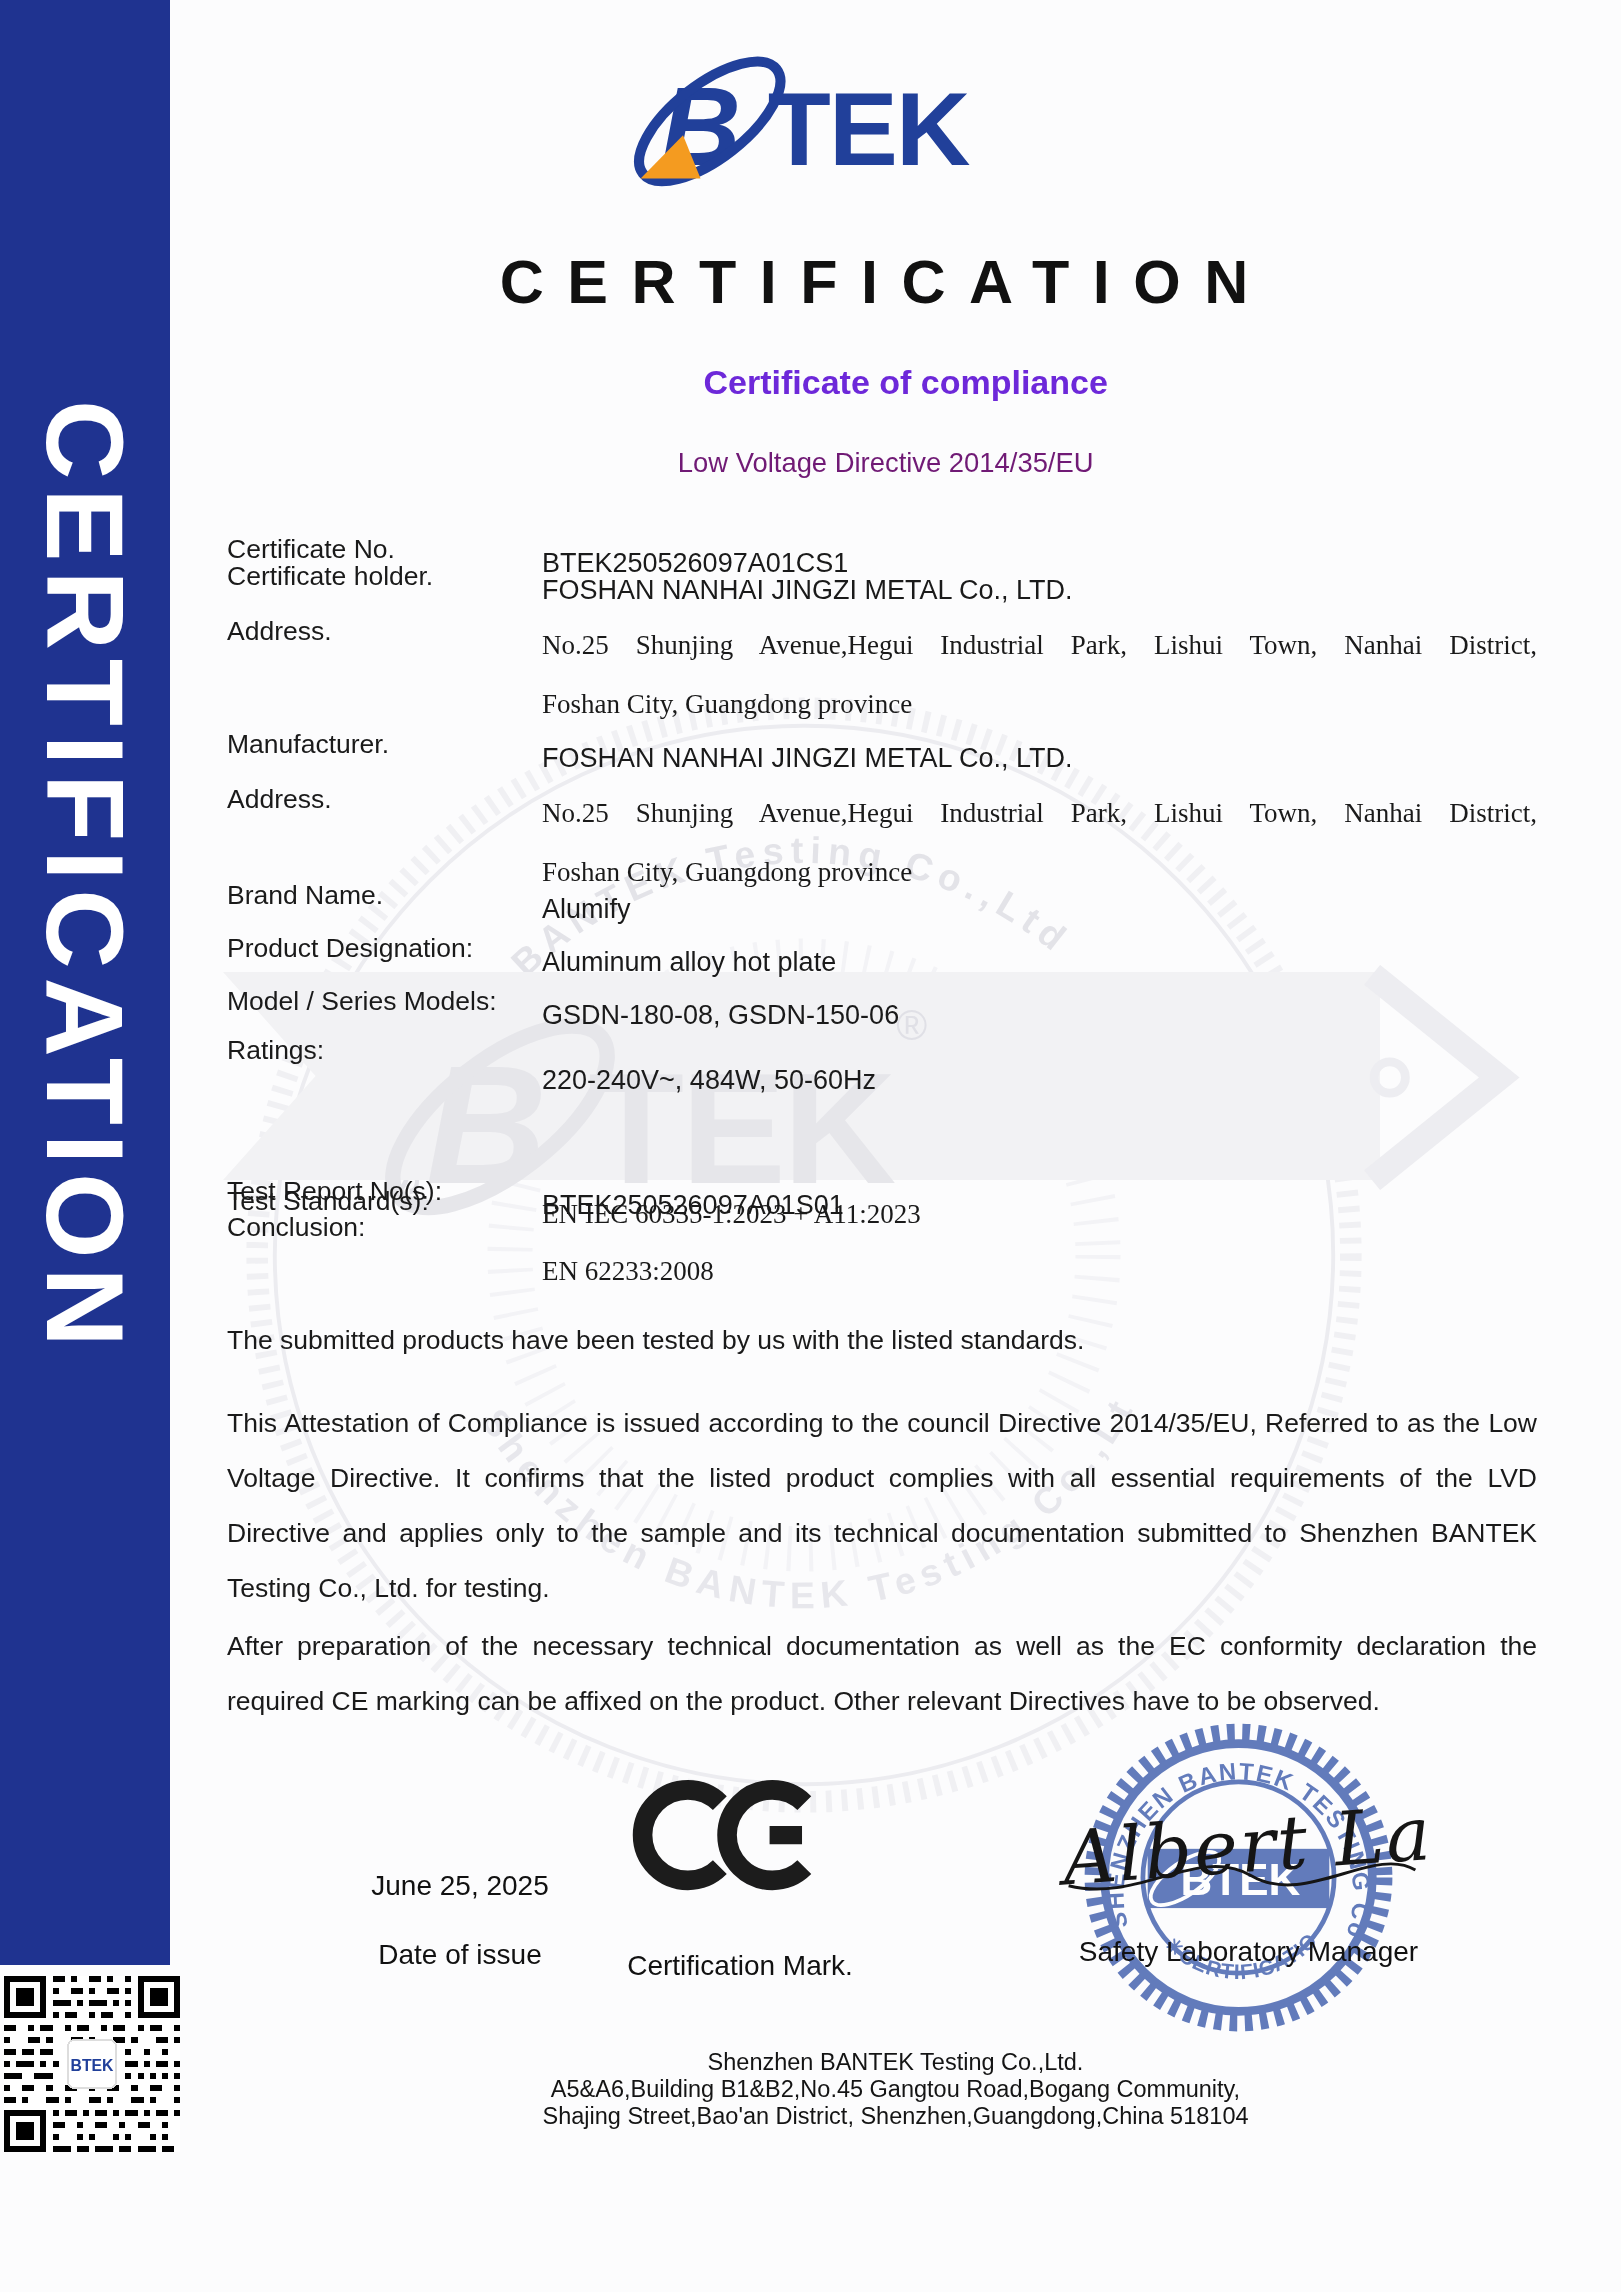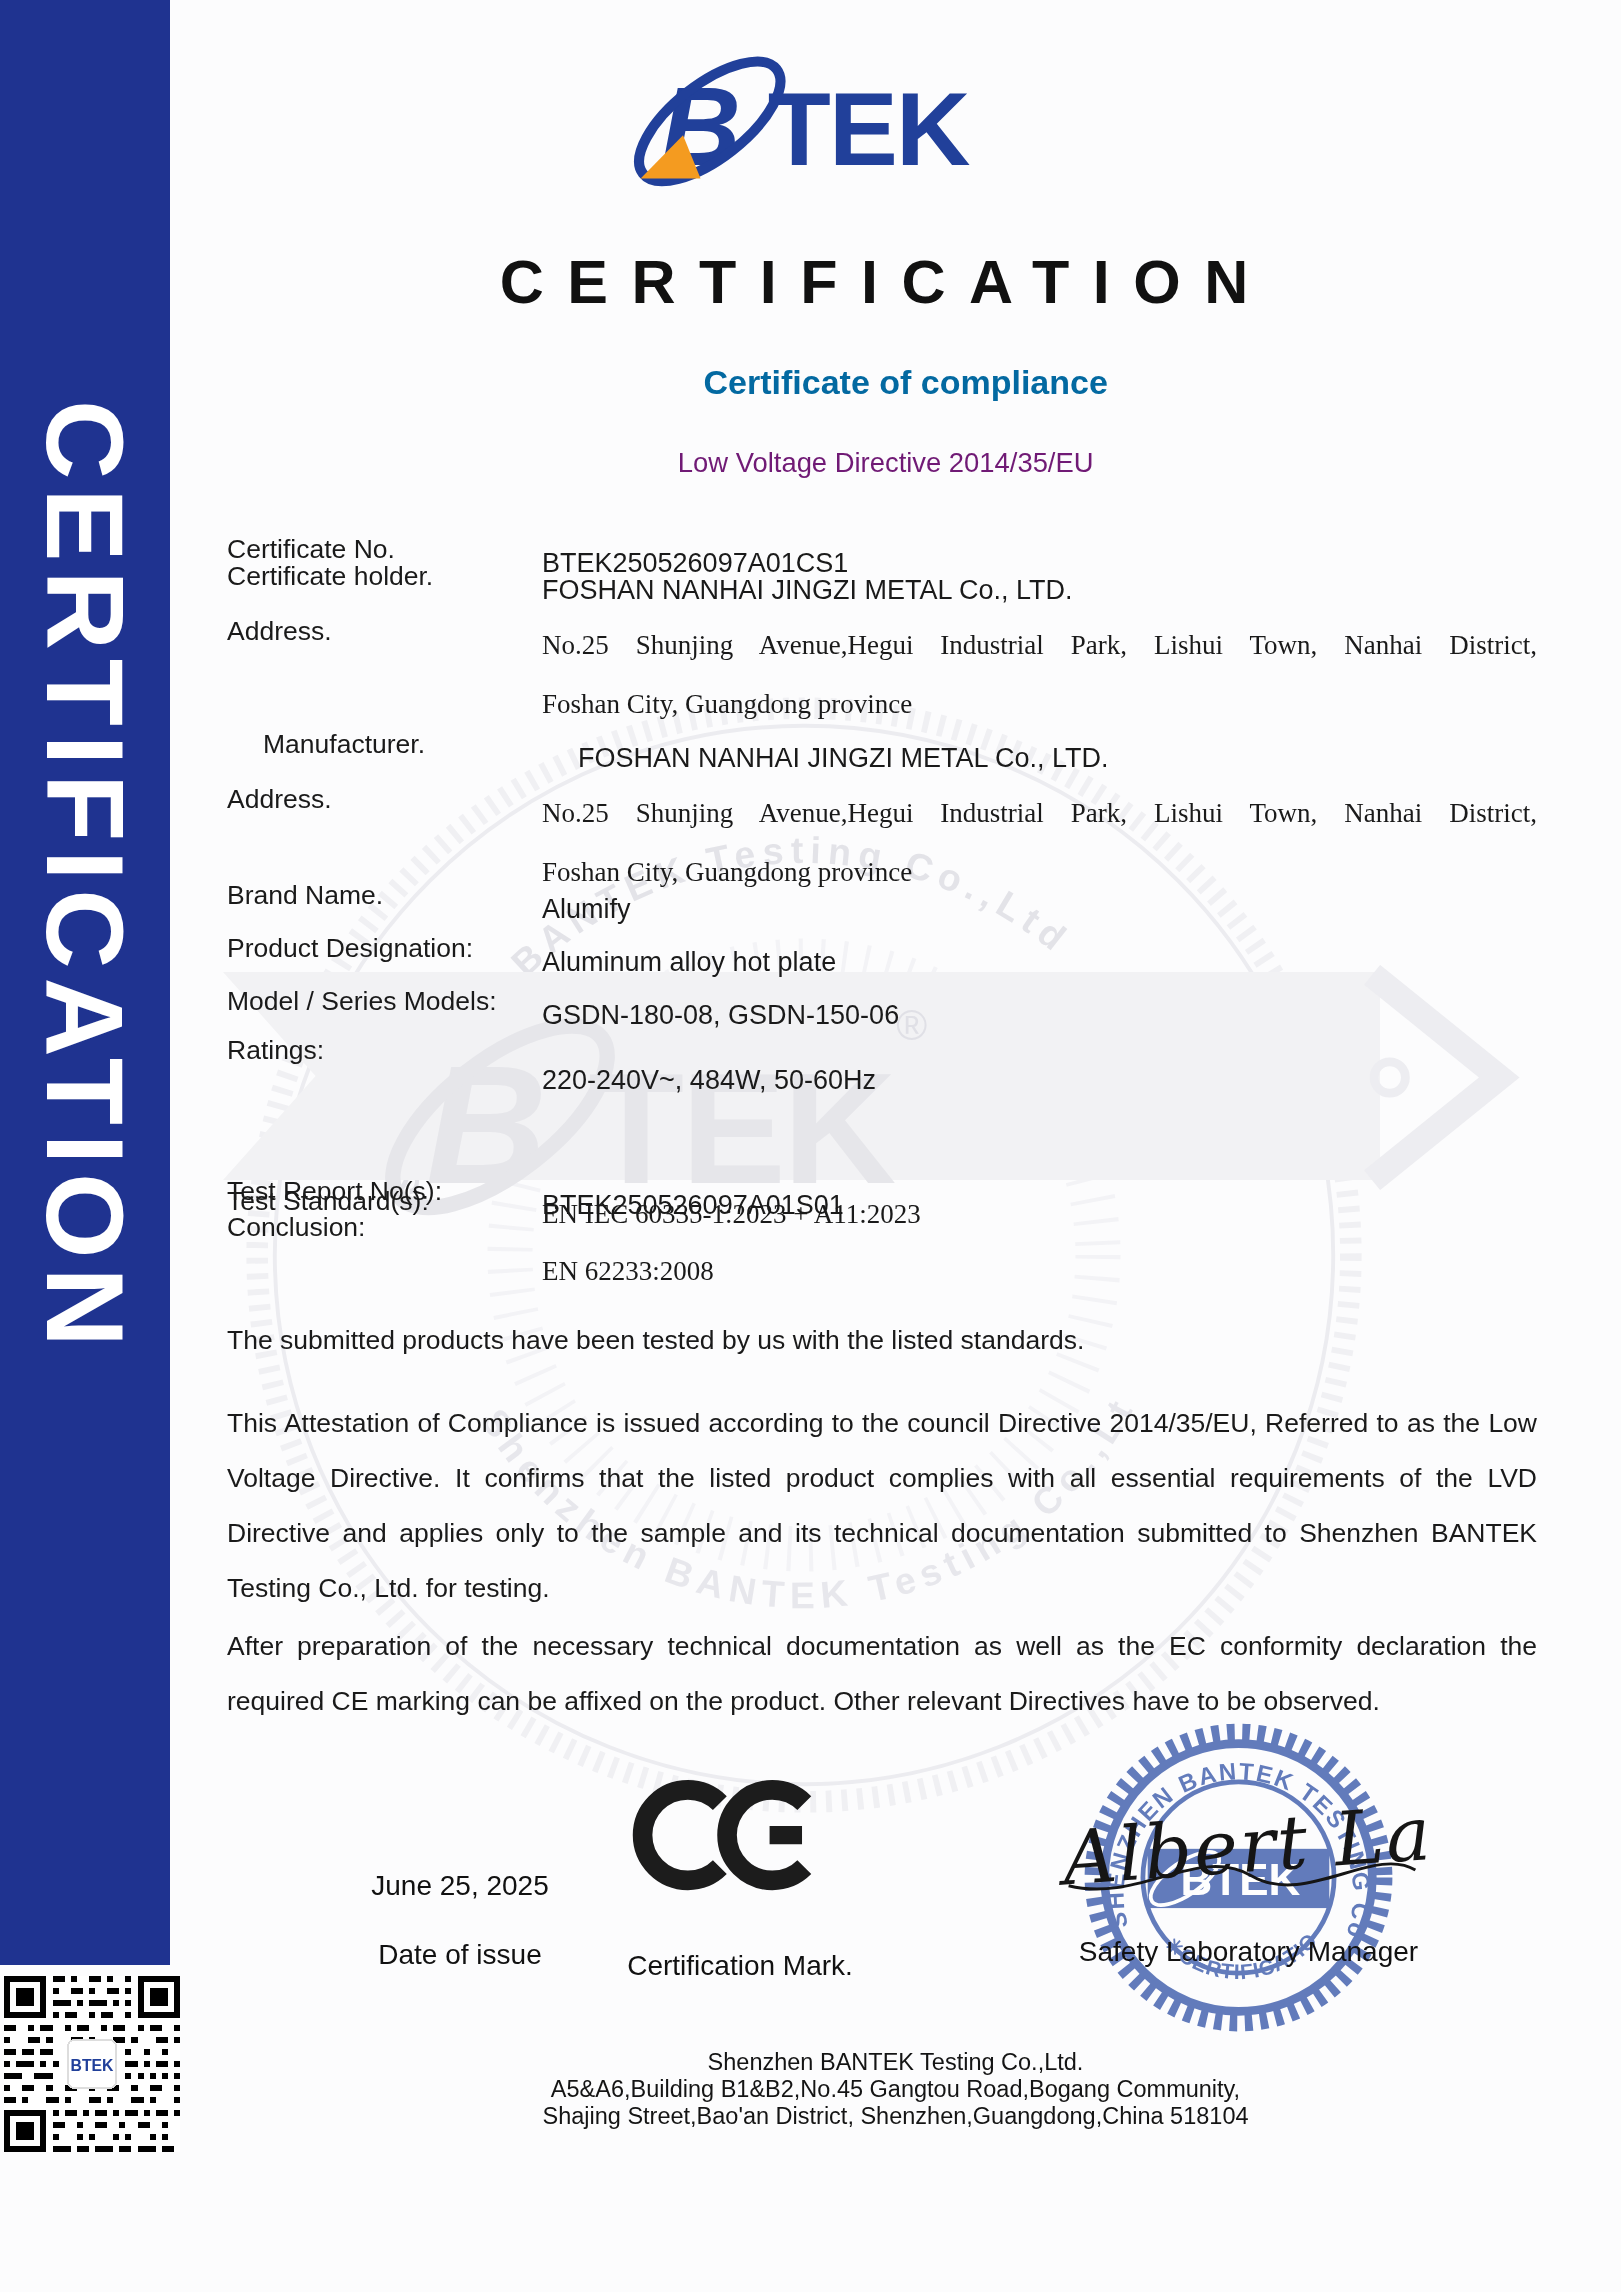--- a/index.html
+++ b/index.html
@@ -11,21 +11,21 @@
              clip-path:polygon(0% 0%,100% 0%,100% 100%,0% 100%,8% 50%);}
   
   #sidebar{position:absolute;left:0;top:0;width:170px;height:1965px;z-index:3;}
   #sidebar-text{position:absolute;top:400px;left:0;width:170px;
                 writing-mode:vertical-rl;text-orientation:mixed;
                 font-size:110px;font-weight:bold;color:#ffffff;
                 letter-spacing:8.8px;line-height:170px;white-space:nowrap;}
   
   .ctr{position:absolute;left:170px;right:19.6px;text-align:center;z-index:2;}
   #page-title{top:247px;font-size:61px;font-weight:bold;letter-spacing:23.5px;color:#111;}
-  #subtitle{top:363px;font-size:34px;font-weight:bold;color:#0369a1;padding-left:40px;}
+  #subtitle{top:363px;font-size:34px;font-weight:bold;color:#6d28d9;padding-left:40px;}
   #directive{top:447px;font-size:27.4px;color:#701a75;}
   #logo-wrap{position:absolute;left:613px;top:25.5px;width:387px;height:176px;z-index:2;}
   
   .frow{position:absolute;left:227px;right:84px;display:flex;z-index:2;font-size:27px;}
   .flabel{width:315px;flex:none;font-size:26.5px;}
   .fval{flex:1;line-height:59px;}
   .fval .l1{display:block;font-family:Liberation Serif, serif;}
   .fval .just{text-align:justify;text-align-last:justify;}
   .para{position:absolute;left:227px;right:84px;z-index:2;font-size:26.5px;line-height:55px;
         text-align:justify;margin:0;}
@@ -100,21 +100,21 @@
     <div class="flabel">Certificate holder.</div>
     <div class="fval">FOSHAN NANHAI JINGZI METAL Co., LTD.</div>
   </div>
   <div class="frow" style="top:616px;">
     <div class="flabel">Address.</div>
     <div class="fval">
       <span class="l1 just">No.25 Shunjing Avenue,Hegui Industrial Park, Lishui Town, Nanhai District,</span>
       <span class="l1">Foshan City, Guangdong province</span>
     </div>
   </div>
-  <div class="frow" style="top:729px;margin-left:36px;">
+  <div class="frow" style="top:729px;">
     <div class="flabel">Manufacturer.</div>
     <div class="fval">FOSHAN NANHAI JINGZI METAL Co., LTD.</div>
   </div>
   <div class="frow" style="top:784px;">
     <div class="flabel">Address.</div>
     <div class="fval">
       <span class="l1 just">No.25 Shunjing Avenue,Hegui Industrial Park, Lishui Town, Nanhai District,</span>
       <span class="l1">Foshan City, Guangdong province</span>
     </div>
   </div>

